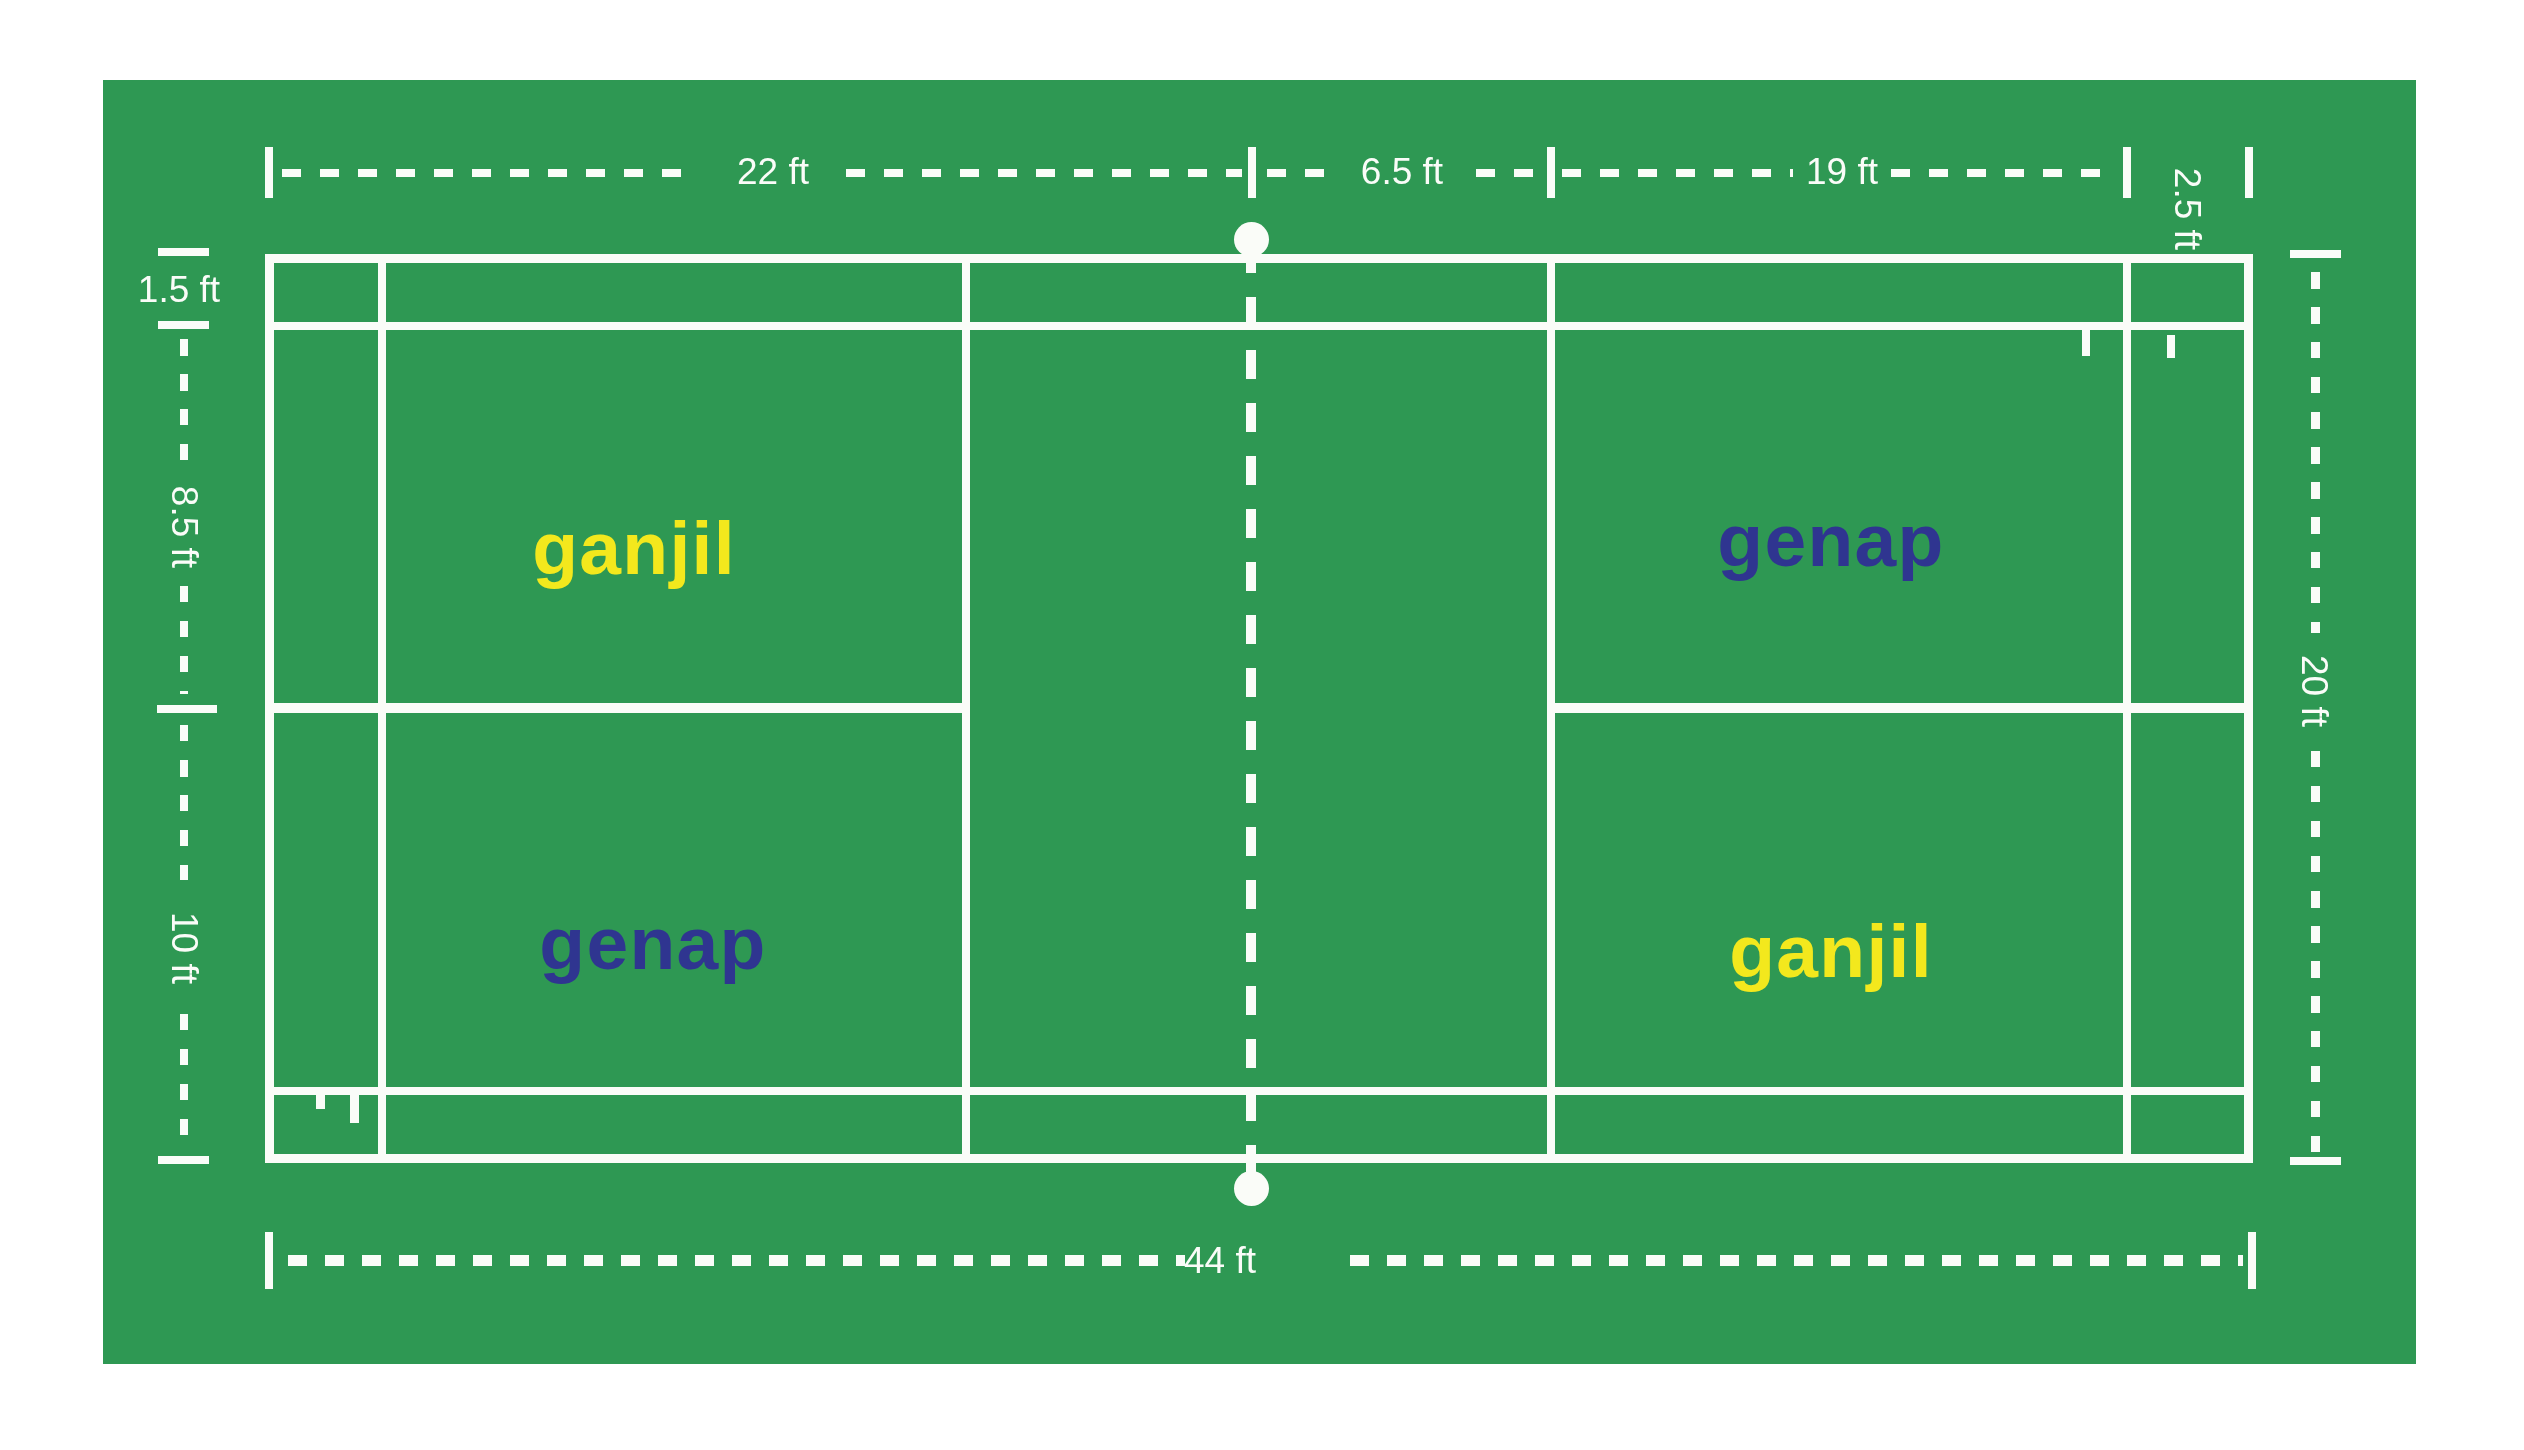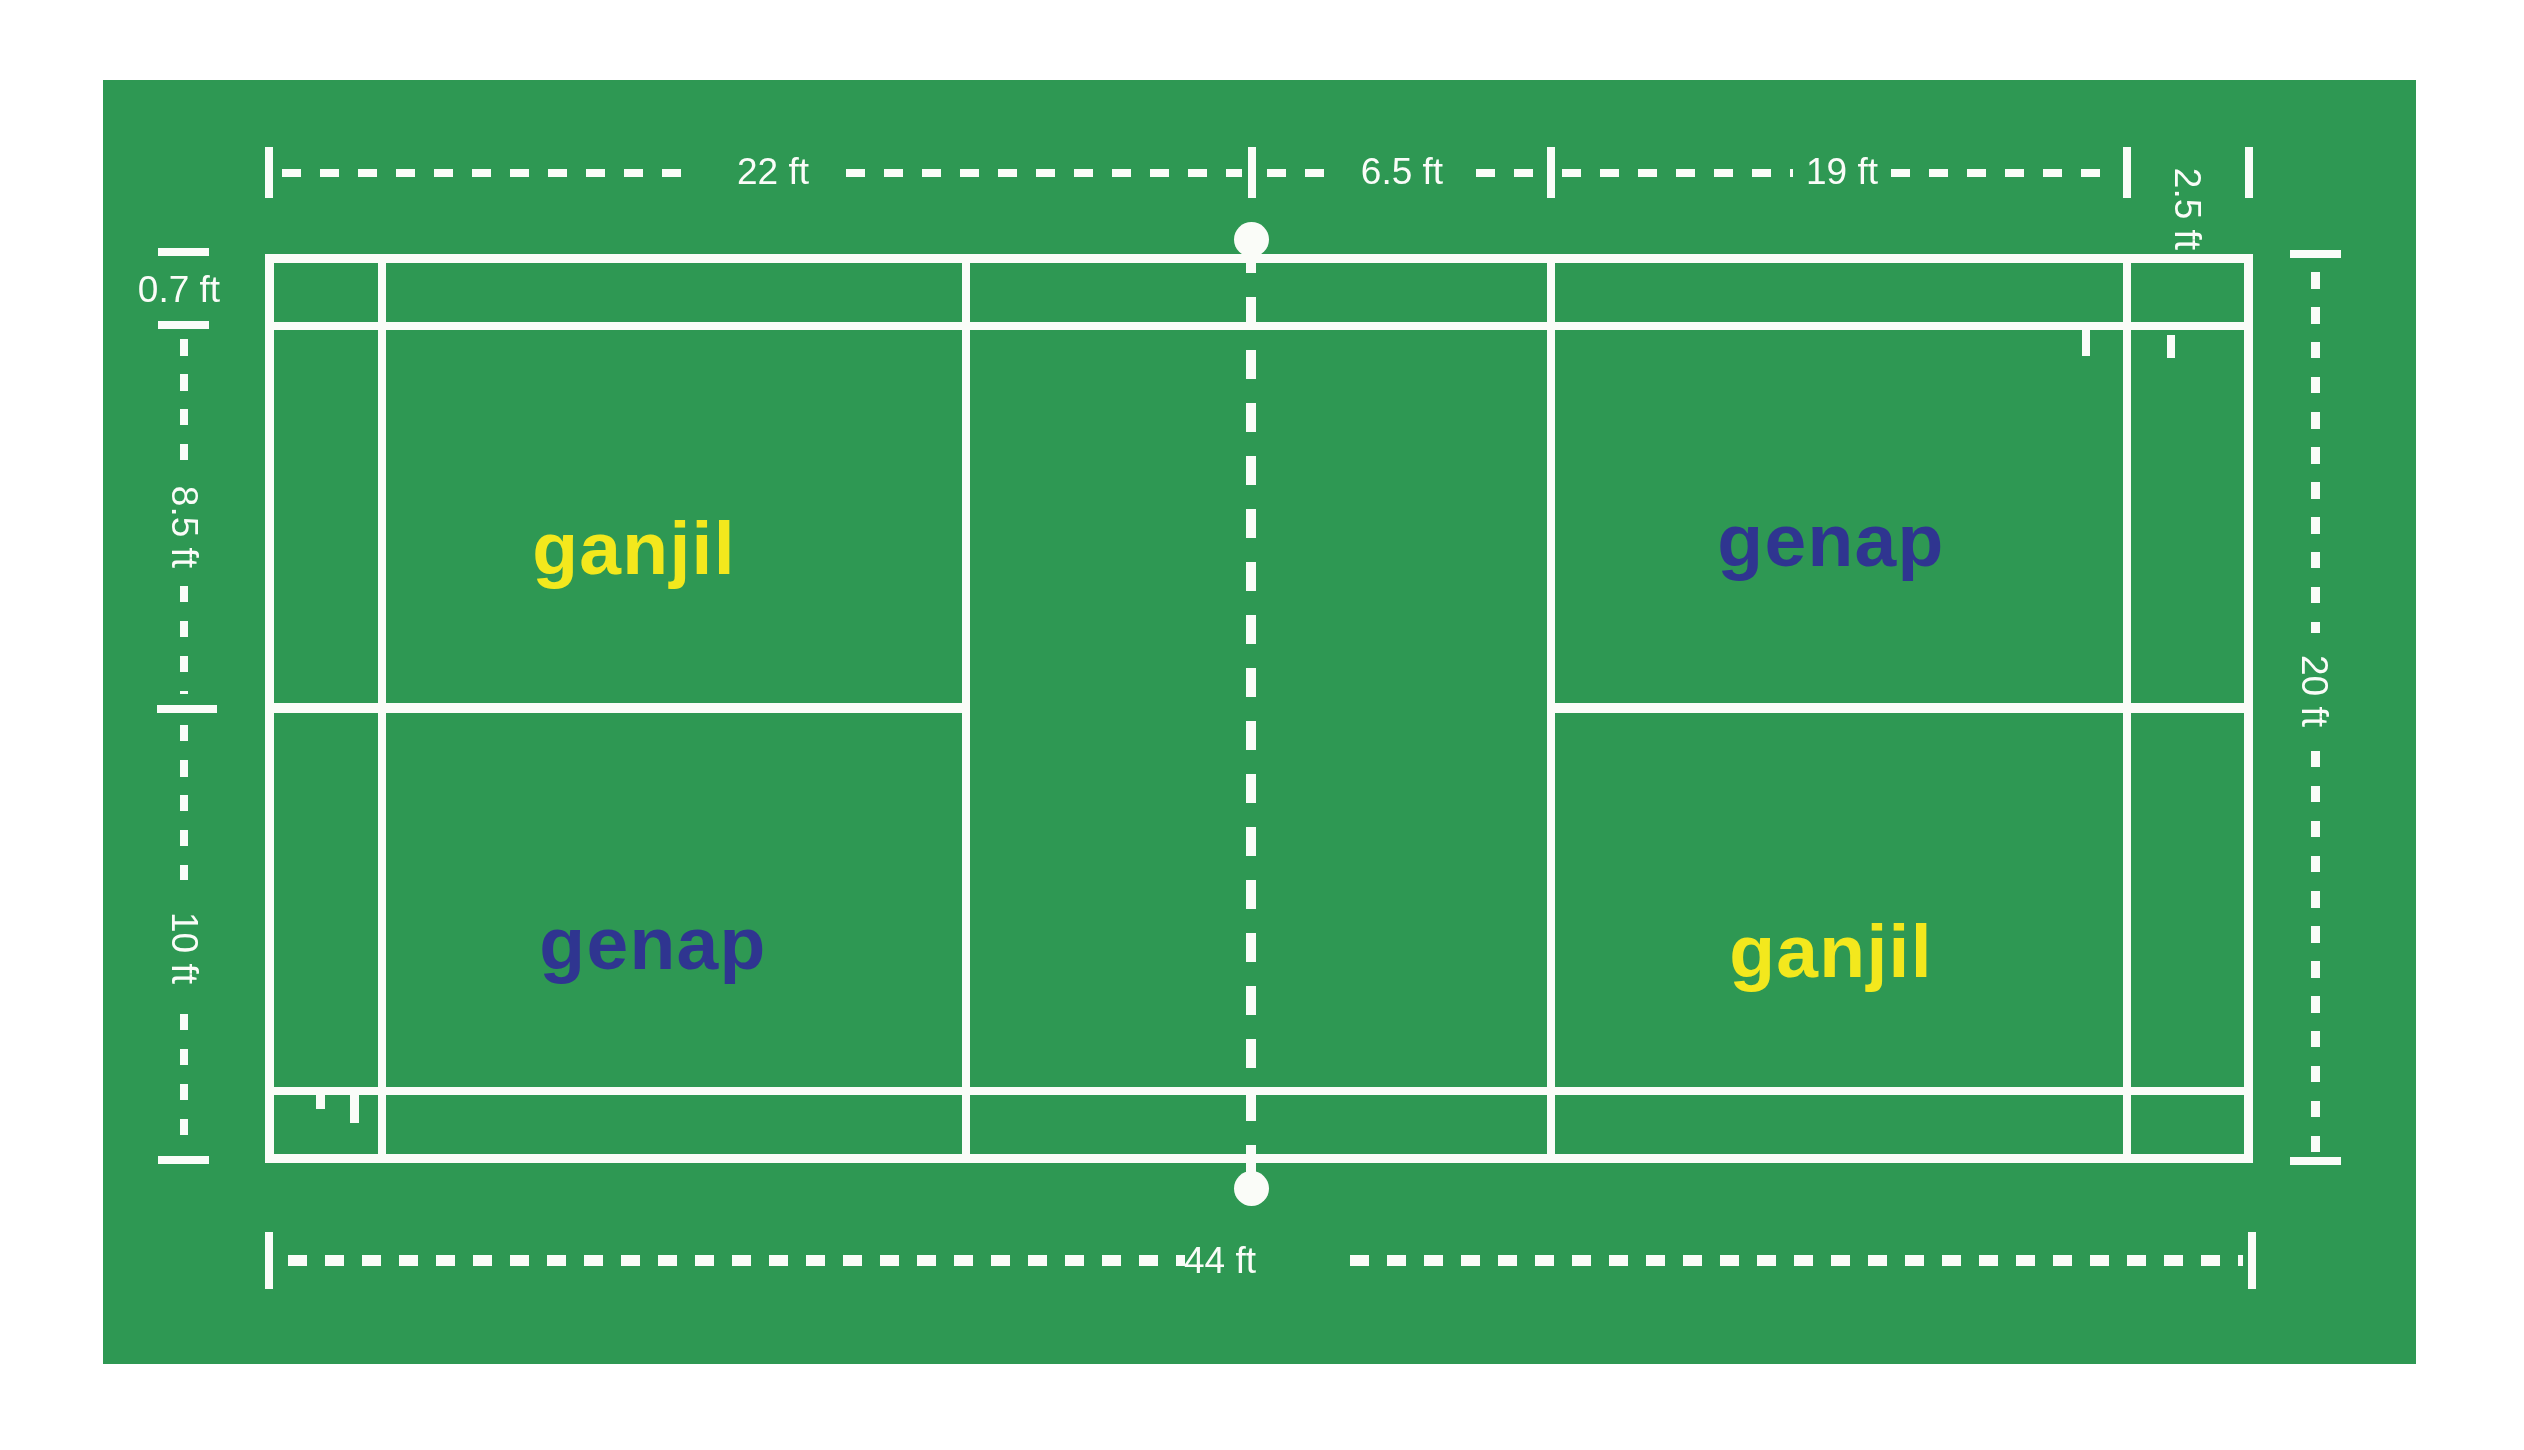--- a/index.html
+++ b/index.html
@@ -83,21 +83,21 @@
   <div class="dim-label rot" style="left:2187px; top:209px;">2.5 ft</div>
 
   <div class="tick" style="left:158px; top:248px;  width:51px; height:8.2px;"></div>
   <div class="tick" style="left:158px; top:321px;  width:51px; height:8.2px;"></div>
   <div class="tick" style="left:157px; top:705px; width:60px; height:8.2px;"></div>
   <div class="tick" style="left:158px; top:1156px; width:51px; height:8.2px;"></div>
   <div class="dash-v" style="left:180px; top:339px;  height:133px;"></div>
   <div class="dash-v" style="left:180px; top:586px;  height:108px;"></div>
   <div class="dash-v" style="left:180px; top:725px; height:155px;"></div>
   <div class="dash-v" style="left:180px; top:1014px; height:136px;"></div>
-  <div class="dim-label" style="left:179px; top:290px;">0.7 ft</div>
+  <div class="dim-label" style="left:179px; top:290px;">1.5 ft</div>
   <div class="dim-label rot" style="left:184px; top:527px;">8.5 ft</div>
   <div class="dim-label rot" style="left:184px; top:948px;">10 ft</div>
 
   <div class="tick" style="left:2290px; top:250px;  width:51px; height:8.2px;"></div>
   <div class="tick" style="left:2290px; top:1157px; width:51px; height:8.2px;"></div>
   <div class="dash-v" style="left:2311px; top:272px;  height:361px; width:9px;"></div>
   <div class="dash-v" style="left:2311px; top:751px; height:402px; width:9px;"></div>
   <div class="dim-label rot" style="left:2314px; top:691px;">20 ft</div>
 
   <div class="tick" style="left:265px;  top:1232px; width:8.2px; height:57px;"></div>

